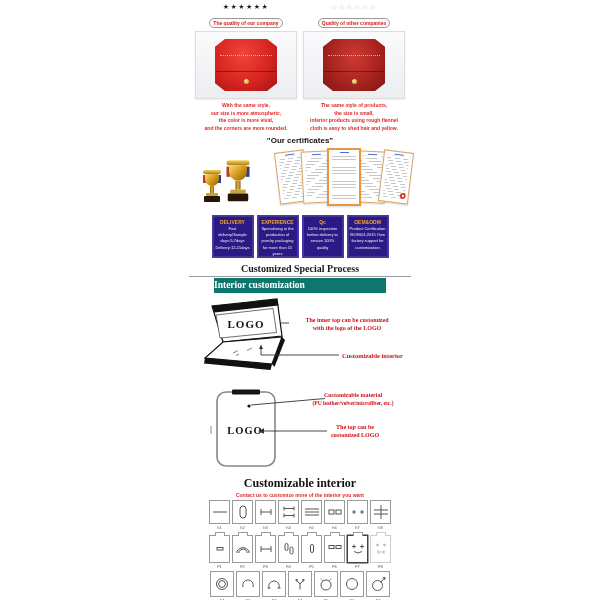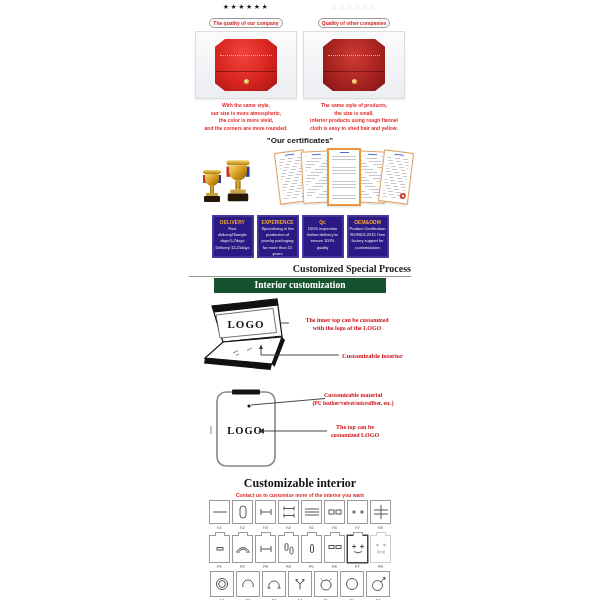--- a/index.html
+++ b/index.html
@@ -47,23 +47,23 @@
   .cert.c4{transform:rotate(3deg);} .cert.c5{transform:rotate(7deg);}
   .cert .seal{position:absolute;right:2px;bottom:4px;width:6px;height:6px;border-radius:50%;background:radial-gradient(circle,#fff 20%,#d43a2f 30%);z-index:2;}
 
   
   .badges{display:flex;justify-content:center;gap:3px;margin-top:4px;}
   .badge{width:42px;height:43px;background:#2b1a86;border:1px solid #4a3aa8;box-sizing:border-box;text-align:center;box-shadow:inset 0 0 0 1px rgba(255,255,255,.12);}
   .badge-title{color:#f0a32f;font-weight:bold;font-size:5px;margin-top:3px;}
   .badge-body{color:#efefef;font-size:4px;line-height:1.55;padding:1px 2px;}
 
   
-  .csp-title{margin-top:5px;text-align:right;font-family:"Liberation Serif",serif;font-weight:bold;font-size:10px;color:#1a1a1a;}
+  .csp-title{margin-top:5px;text-align:center;font-family:"Liberation Serif",serif;font-weight:bold;font-size:10px;color:#1a1a1a;}
   .rule{margin-top:2px;border-top:1px solid #9a9a9a;}
-  .banner{margin:1px auto 0;width:172px;background:#14532d;color:#fff;text-align:center;
+  .banner{margin:1px auto 0;width:172px;background:#0f766e;color:#fff;text-align:left;
           font-family:"Liberation Serif",serif;font-weight:bold;font-size:9.5px;padding:2px 0 3px;}
 
   
   .diagram{position:relative;margin-top:3px;}
   .diagram svg{display:block;}
   .red-note{fill:#cc1118;font-family:"Liberation Serif",serif;font-weight:bold;}
 
   
   .ci-title{margin-top:4px;text-align:center;font-family:"Liberation Serif",serif;font-weight:bold;font-size:12px;color:#111;}
   .ci-sub{text-align:center;font-size:5px;font-weight:bold;color:#e02626;margin-top:1px;}

